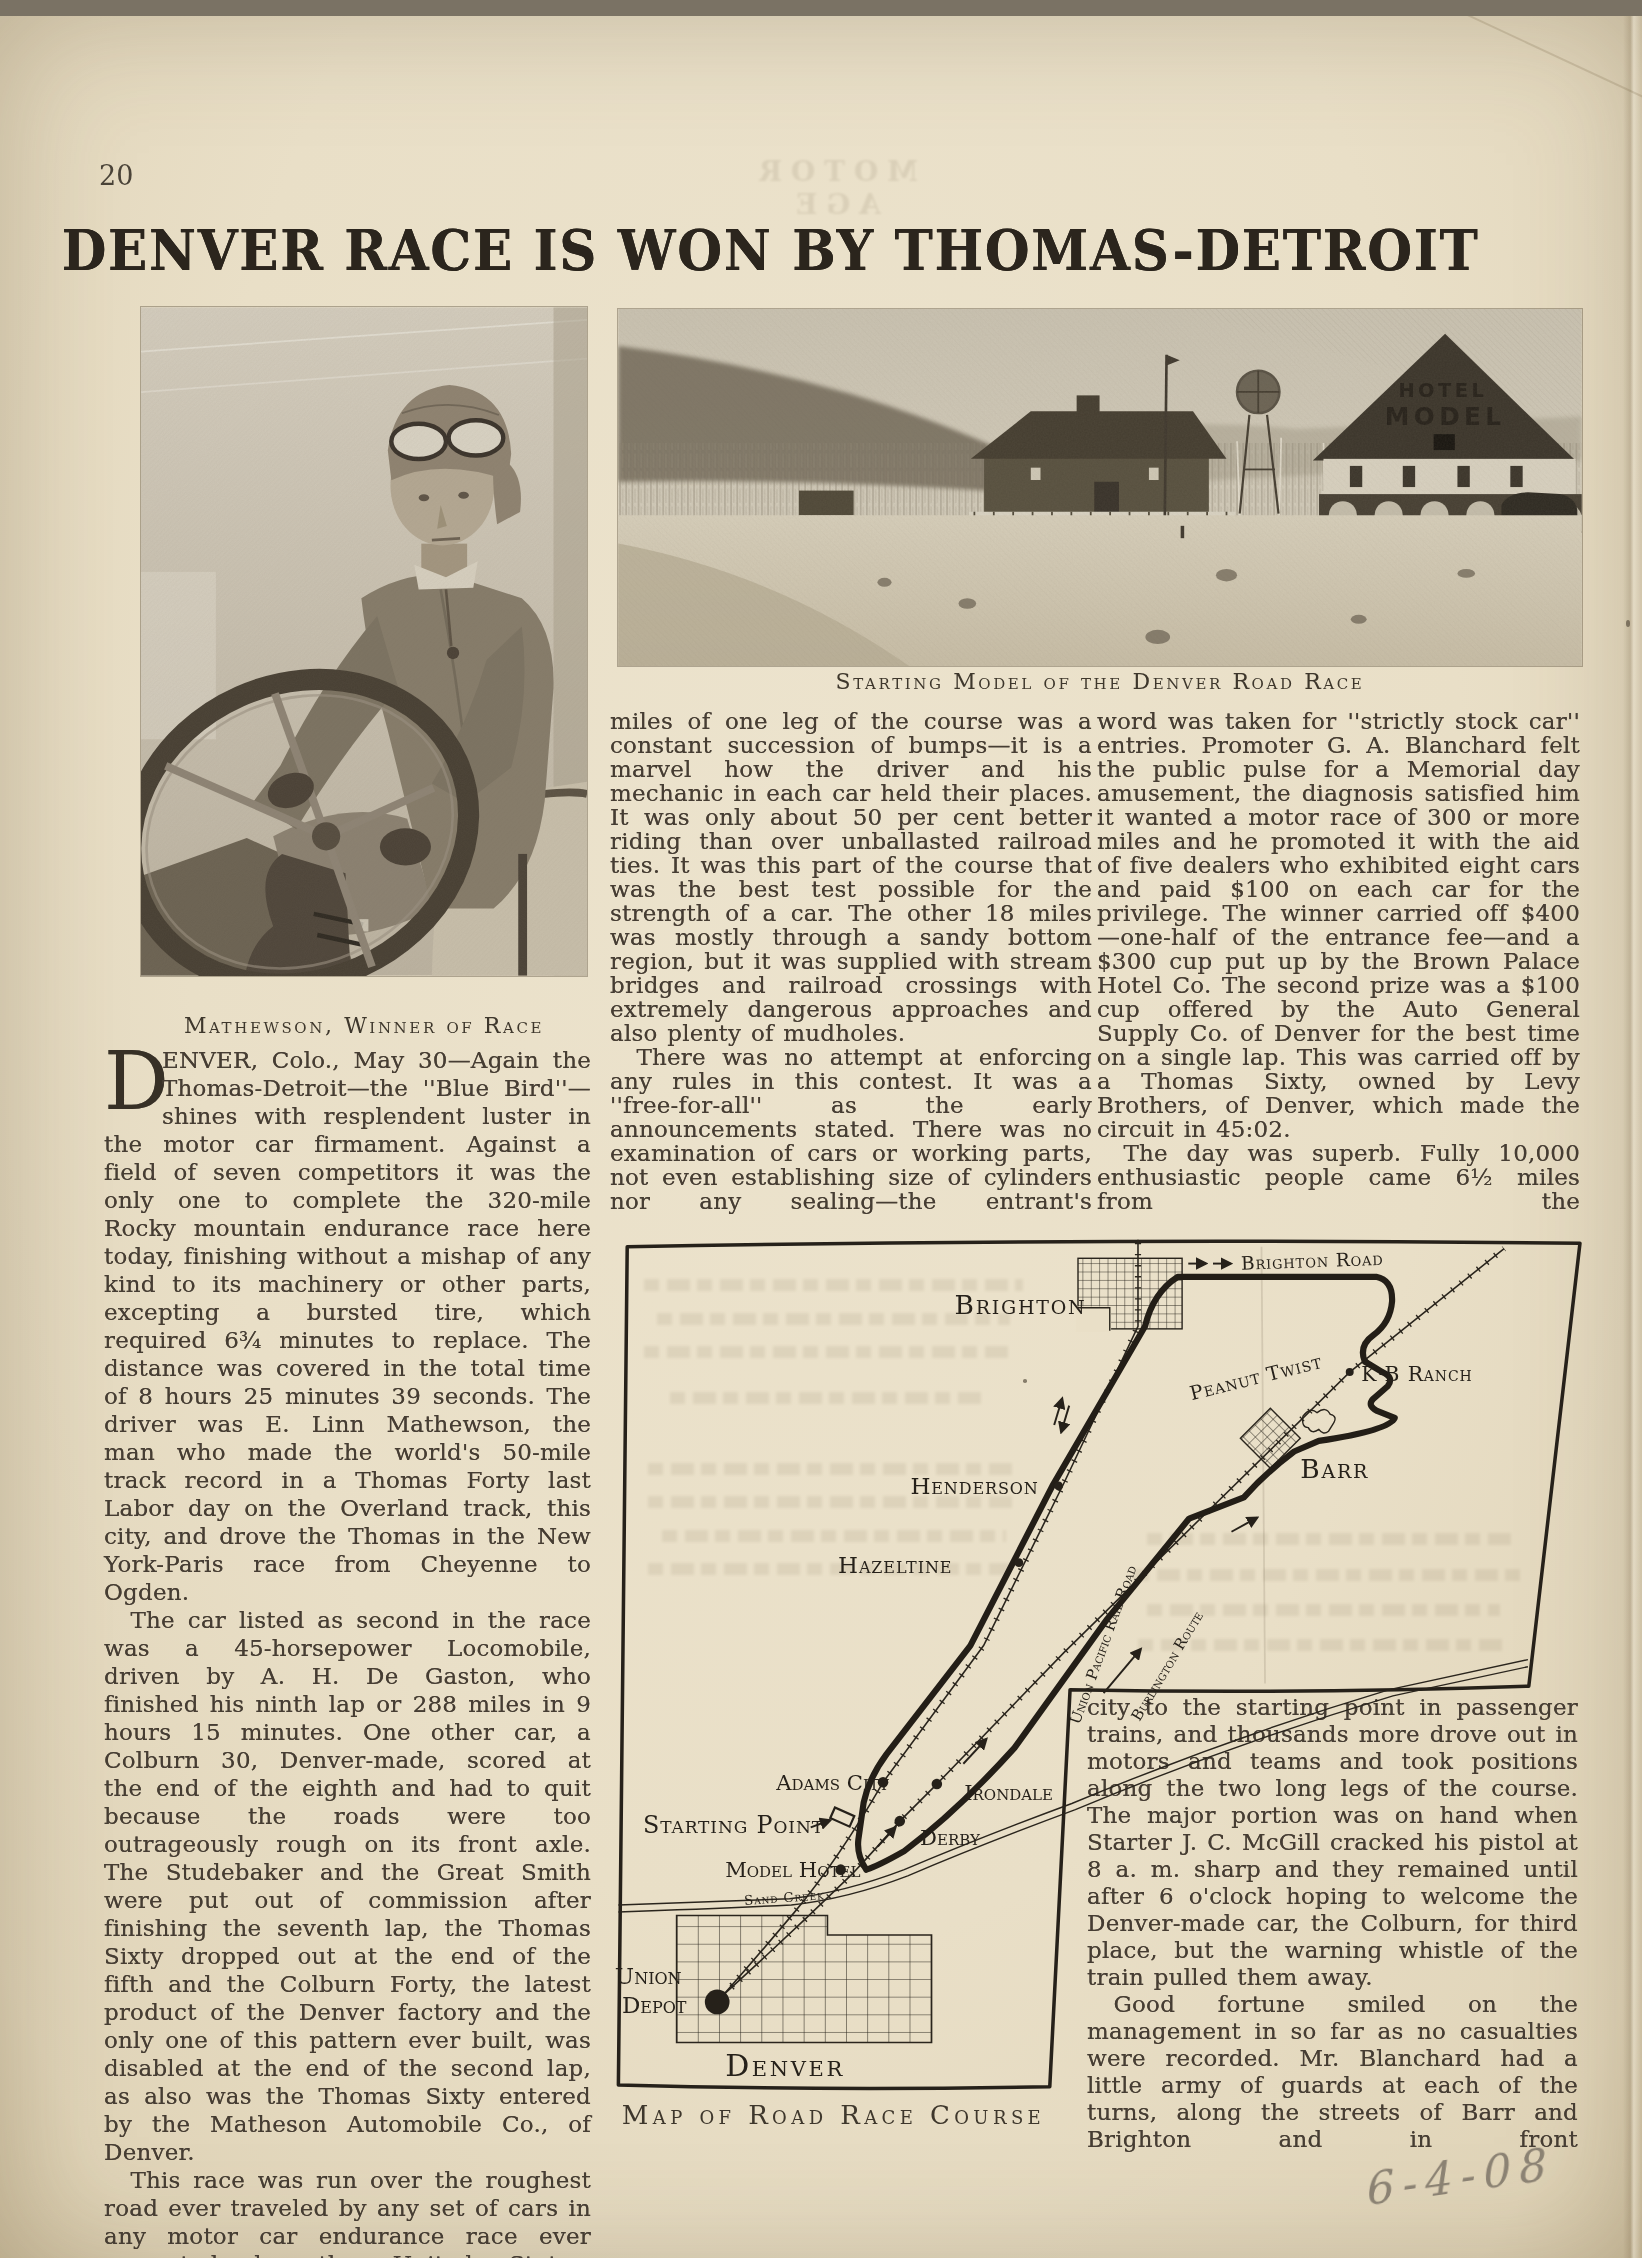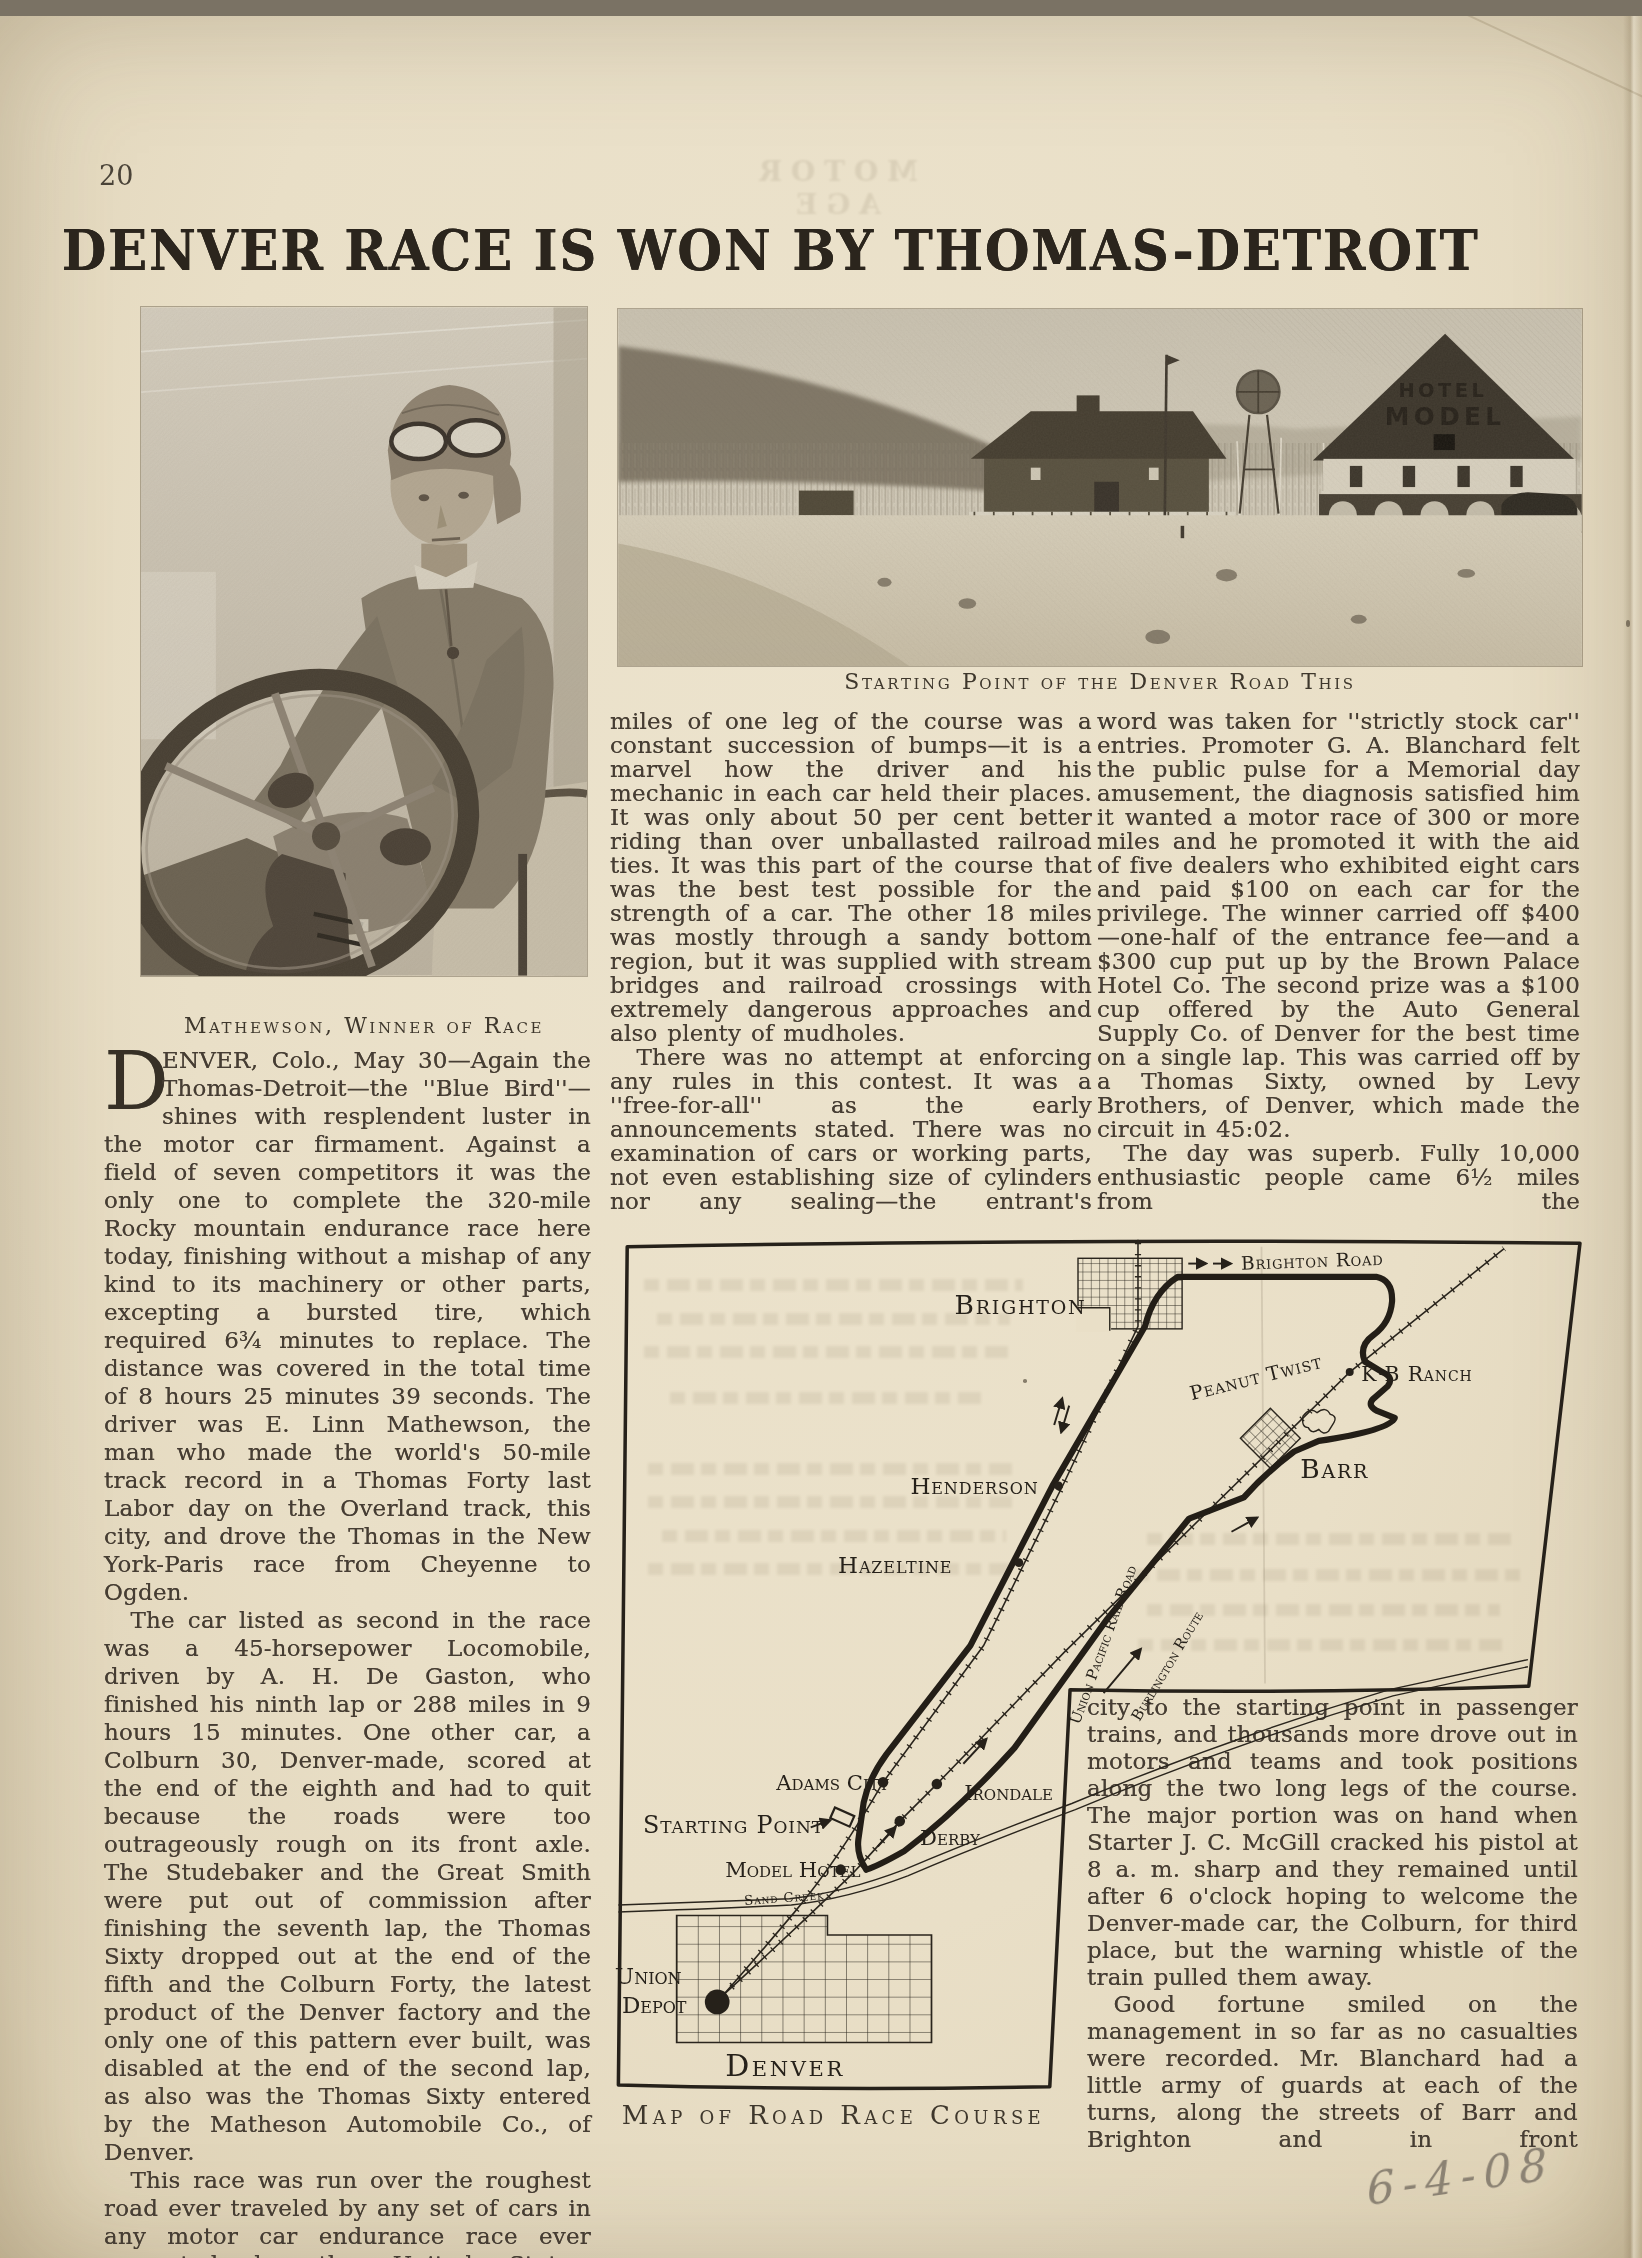--- a/index.html
+++ b/index.html
@@ -229,21 +229,21 @@
       <ellipse cx="612" cy="372" rx="14" ry="8"></ellipse>
         <ellipse cx="302" cy="310" rx="8" ry="5"></ellipse>
       <ellipse cx="962" cy="300" rx="10" ry="5"></ellipse>
         <ellipse cx="840" cy="352" rx="9" ry="5"></ellipse>
     </g>
     <rect x="638" y="246" width="4" height="14" fill="#3f382e"></rect>
     <rect width="1093" height="405" fill="url(#gr-ht)" opacity=".07"></rect>
     <path d="M640,0 L1093,0 L1093,130 Z" fill="url(#gr-ht)" opacity=".10"></path>
     <rect width="1093" height="405" filter="url(#gr-grain)" opacity=".22"></rect>
   </svg>
-  <div class="caption" style="left:618px;top:653px;width:964px" data-name="caption-right-photo">Starting Point of the Denver Road This</div>
+  <div class="caption" style="left:618px;top:653px;width:964px" data-name="caption-right-photo">Starting Model of the Denver Road Race</div>
 
   <div class="col" style="left:104px;top:1030px;width:487px;line-height:28px" data-name="article-column-1">
     <p data-name="paragraph">
       <span class="dropcap" data-name="drop-cap">D</span><span>ENVER, Colo., May 30—Again the Thomas-Detroit—the ''Blue Bird''— shines with resplendent luster in the motor car firmament.  Against a field of seven competitors it was the only one to complete the 320-mile Rocky mountain endurance race here today, finishing without a mishap of any kind to its machinery or other parts, excepting a bursted tire, which required 6¾ minutes to replace.  The distance was covered in the total time of 8 hours 25 minutes 39 seconds.  The driver was E. Linn Mathewson, the man who made the world's 50-mile track record in a Thomas Forty last Labor day on the Overland track, this city, and drove the Thomas in the New York-Paris race from Cheyenne to Ogden.</span>
     </p>
     <p class="ind" data-name="paragraph">The car listed as second in the race was a 45-horsepower Locomobile, driven by A. H. De Gaston, who finished his ninth lap or 288 miles in 9 hours 15 minutes.  One other car, a Colburn 30, Denver-made, scored at the end of the eighth and had to quit because the roads were too outrageously rough on its front axle.  The Studebaker and the Great Smith were put out of commission after finishing the seventh lap, the Thomas Sixty dropped out at the end of the fifth and the Colburn Forty, the latest product of the Denver factory and the only one of this pattern ever built, was disabled at the end of the second lap, as also was the Thomas Sixty entered by the Matheson Automobile Co., of Denver.</p>
     <p class="ind cont" data-name="paragraph">This race was run over the roughest road ever traveled by any set of cars in any motor car endurance race ever promoted by the United States.  Fourteen</p>
   </div>
 
   <div class="col" style="left:610px;top:693px;width:482px" data-name="article-column-2">

